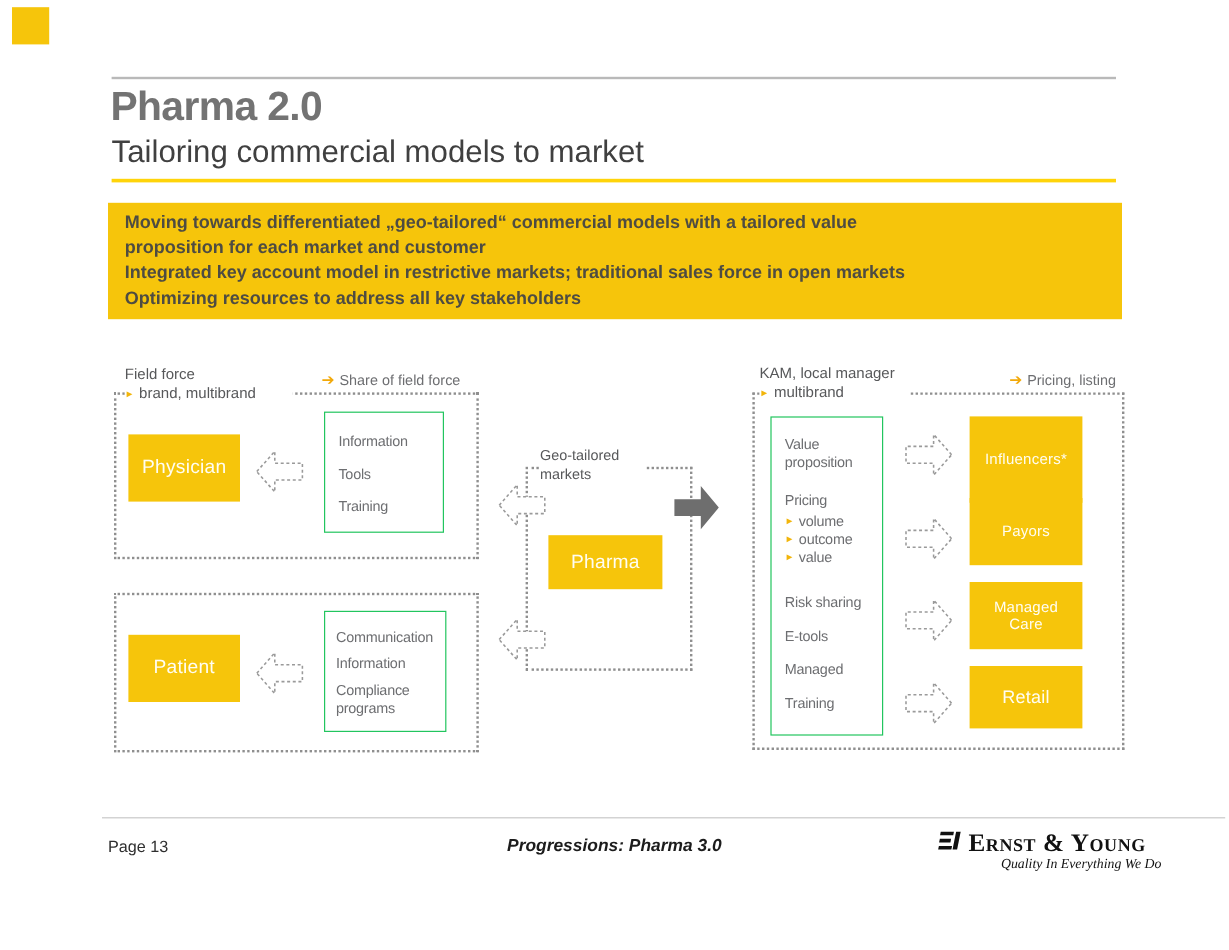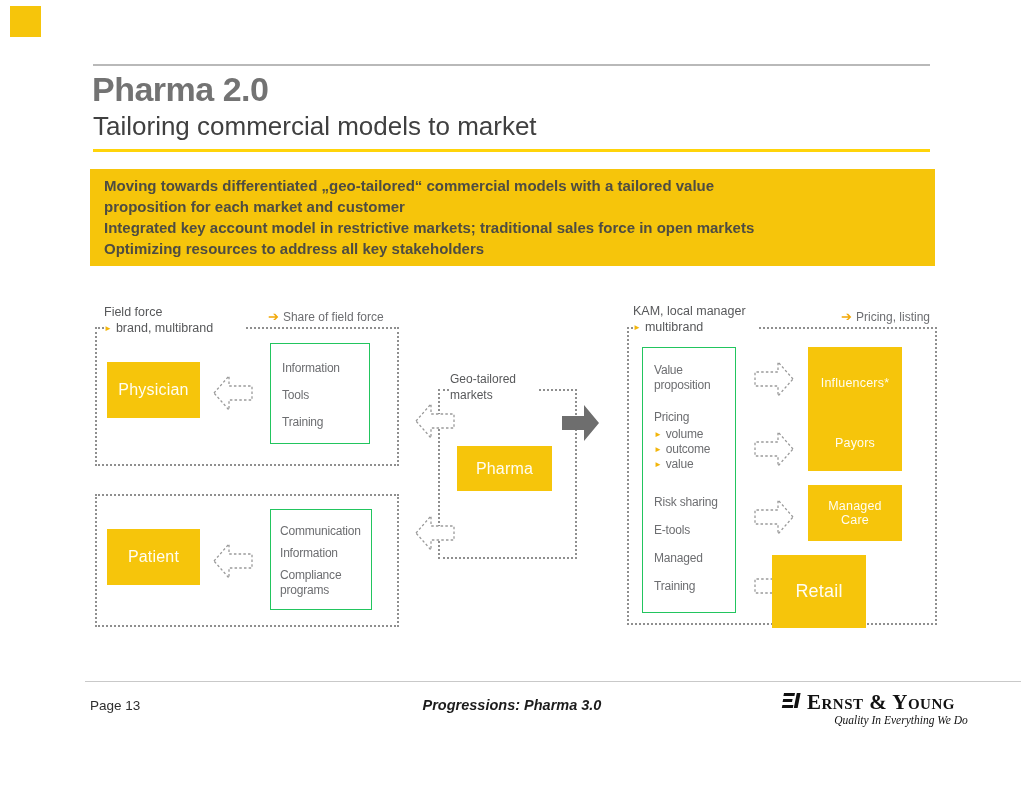--- a/index.html
+++ b/index.html
@@ -144,21 +144,21 @@
   <svg class="abs" style="left:751px;top:493px;" width="46" height="48" viewBox="0 0 44 48">
     <path d="M41 24 L26 7 L26 17 L3 17 L3 31 L26 31 L26 41 Z" fill="#ffffff" stroke="#9a9a9a" stroke-width="1.3" stroke-dasharray="2.5,2.2"></path>
   </svg>
   <svg class="abs" style="left:751px;top:562px;" width="46" height="48" viewBox="0 0 44 48">
     <path d="M41 24 L26 7 L26 17 L3 17 L3 31 L26 31 L26 41 Z" fill="#ffffff" stroke="#9a9a9a" stroke-width="1.3" stroke-dasharray="2.5,2.2"></path>
   </svg>
 
   <div class="abs ybox" style="left:808px;top:347px;width:94px;height:72px;font-size:12.5px;">Influencers*</div>
   <div class="abs ybox" style="left:808px;top:415px;width:94px;height:56px;font-size:12.5px;">Payors</div>
   <div class="abs ybox" style="left:808px;top:485px;width:94px;height:56px;font-size:12.5px;padding:0 8px;box-sizing:border-box;">Managed Care</div>
-  <div class="abs ybox" style="left:772px;top:555px;width:94px;height:73px;font-size:18px;">Retail</div>
+  <div class="abs ybox" style="left:808px;top:555px;width:94px;height:52px;font-size:15px;">Retail</div>
 
 
   <div class="abs footer-rule"></div>
   <div class="abs page-num">Page 13</div>
   <div class="abs doc-title">Progressions: Pharma 3.0</div>
   <div class="abs brand-row">
     <svg width="22" height="19" viewBox="0 0 22 19">
       <path d="M4 0 L15 0 L14.4 3 L3.4 3 Z" fill="#111"></path>
       <path d="M3.2 6 L12.6 6 L12 9 L2.6 9 Z" fill="#111"></path>
       <path d="M2.4 12 L13.4 12 L12.8 15 L1.8 15 Z" fill="#111"></path>

